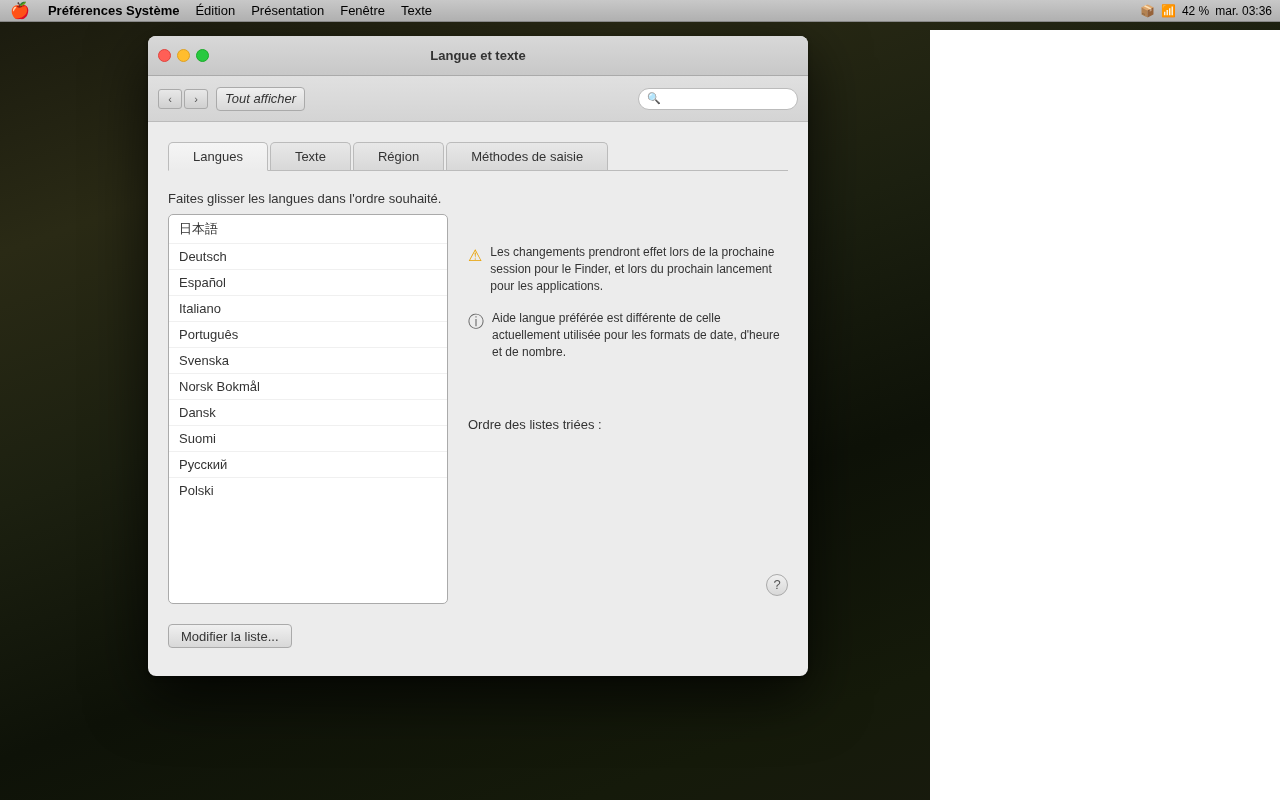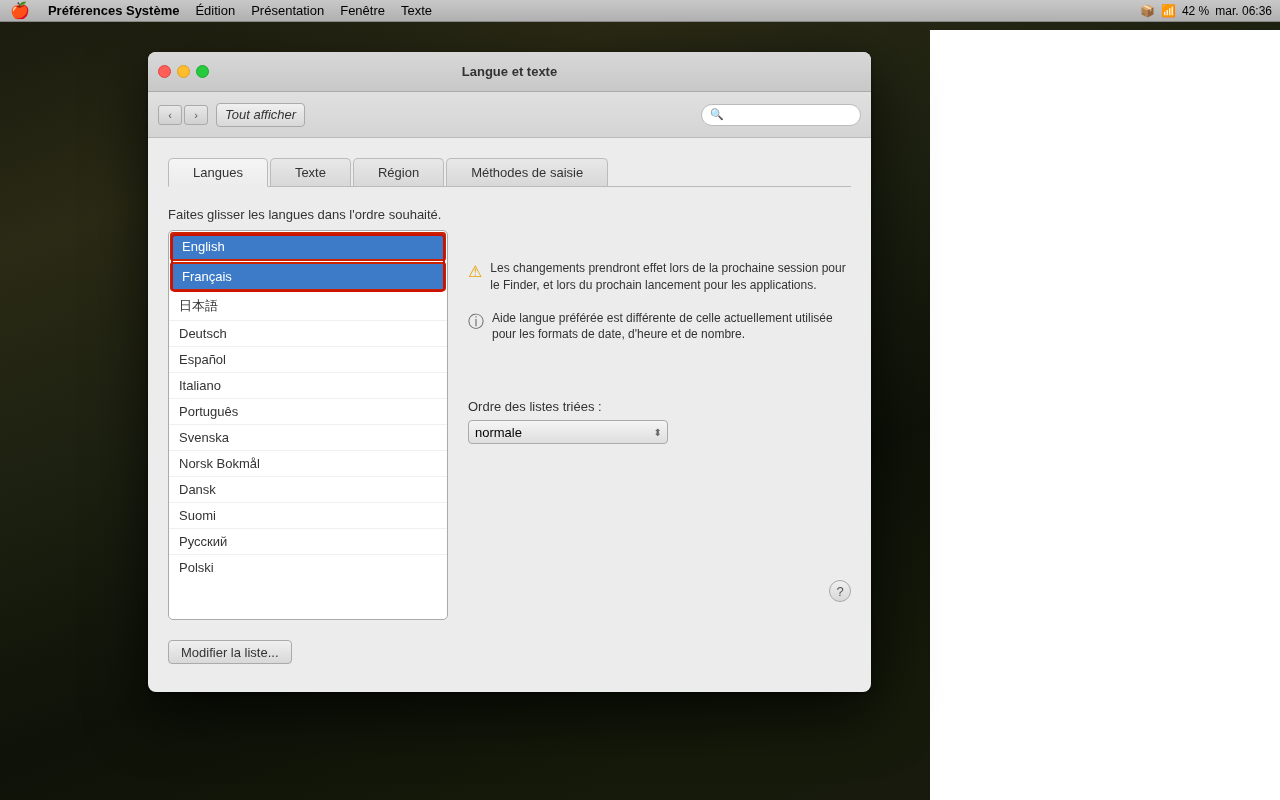--- a/index.html
+++ b/index.html
@@ -62,23 +62,23 @@
       display: flex;
       align-items: center;
       gap: 6px;
       padding-right: 8px;
       font-size: 12px;
     }
 
     
     .window {
       position: absolute;
-      top: 52px;
+      top: 36px;
       left: 148px;
-      width: 723px;
+      width: 660px;
       height: 640px;
       background: #ececec;
       border-radius: 8px;
       box-shadow: 0 20px 60px rgba(0,0,0,0.7), 0 2px 4px rgba(0,0,0,0.4);
       z-index: 50;
       overflow: hidden;
     }
 
     
     .titlebar {
@@ -353,21 +353,21 @@
   <span class="menubar-apple">🍎</span>
   <span class="menubar-item bold">Préférences Système</span>
   <span class="menubar-item">Édition</span>
   <span class="menubar-item">Présentation</span>
   <span class="menubar-item">Fenêtre</span>
   <span class="menubar-item">Texte</span>
   <div class="menubar-right">
     <span>📦</span>
     <span>📶</span>
     <span>42 %</span>
-    <span>mar. 06:36</span>
+    <span>mar. 03:36</span>
   </div>
 </div>
 
 <div class="window">
 
   <div class="titlebar">
     <div class="traffic-lights">
       <div class="tl tl-close"></div>
       <div class="tl tl-min"></div>
       <div class="tl tl-max"></div>
@@ -395,36 +395,20 @@
       <div class="tab">Méthodes de saisie</div>
     </div>
 
     <p class="instruction-text">Faites glisser les langues dans l'ordre souhaité.</p>
 
     <div class="main-content">
 
       <div class="lang-list-container">
         <div class="lang-list" style="position:relative;">
 
-          <div style="position:relative;">
-            <div class="lang-item highlighted">English</div>
-            <div class="lang-item highlighted-2">Français</div>
-
-            <div style="
-              position:absolute;
-              top:2px;
-              left:2px;
-              right:2px;
-              height:58px;
-              border: 2.5px solid #cc1100;
-              border-radius: 4px;
-              pointer-events:none;
-              z-index:10;
-            "></div>
-          </div>
           <div class="lang-item">日本語</div>
           <div class="lang-item">Deutsch</div>
           <div class="lang-item">Español</div>
           <div class="lang-item">Italiano</div>
           <div class="lang-item">Português</div>
           <div class="lang-item">Svenska</div>
           <div class="lang-item">Norsk Bokmål</div>
           <div class="lang-item">Dansk</div>
           <div class="lang-item">Suomi</div>
           <div class="lang-item">Русский</div>
@@ -441,24 +425,19 @@
           <span>Les changements prendront effet lors de la prochaine session pour le Finder, et lors du prochain lancement pour les applications.</span>
         </div>
 
         <div class="warning-box">
           <span class="info-icon">ⓘ</span>
           <span>Aide langue préférée est différente de celle actuellement utilisée pour les formats de date, d'heure et de nombre.</span>
         </div>
 
         <div class="sort-section">
           <div class="sort-label">Ordre des listes triées :</div>
-          <div class="sort-select-wrapper">
-            <select>
-              <option>normale</option>
-            </select>
-          </div>
         </div>
 
         <div class="help-btn">?</div>
       </div>
     </div>
   </div>
 </div>
 
 </body></html>

